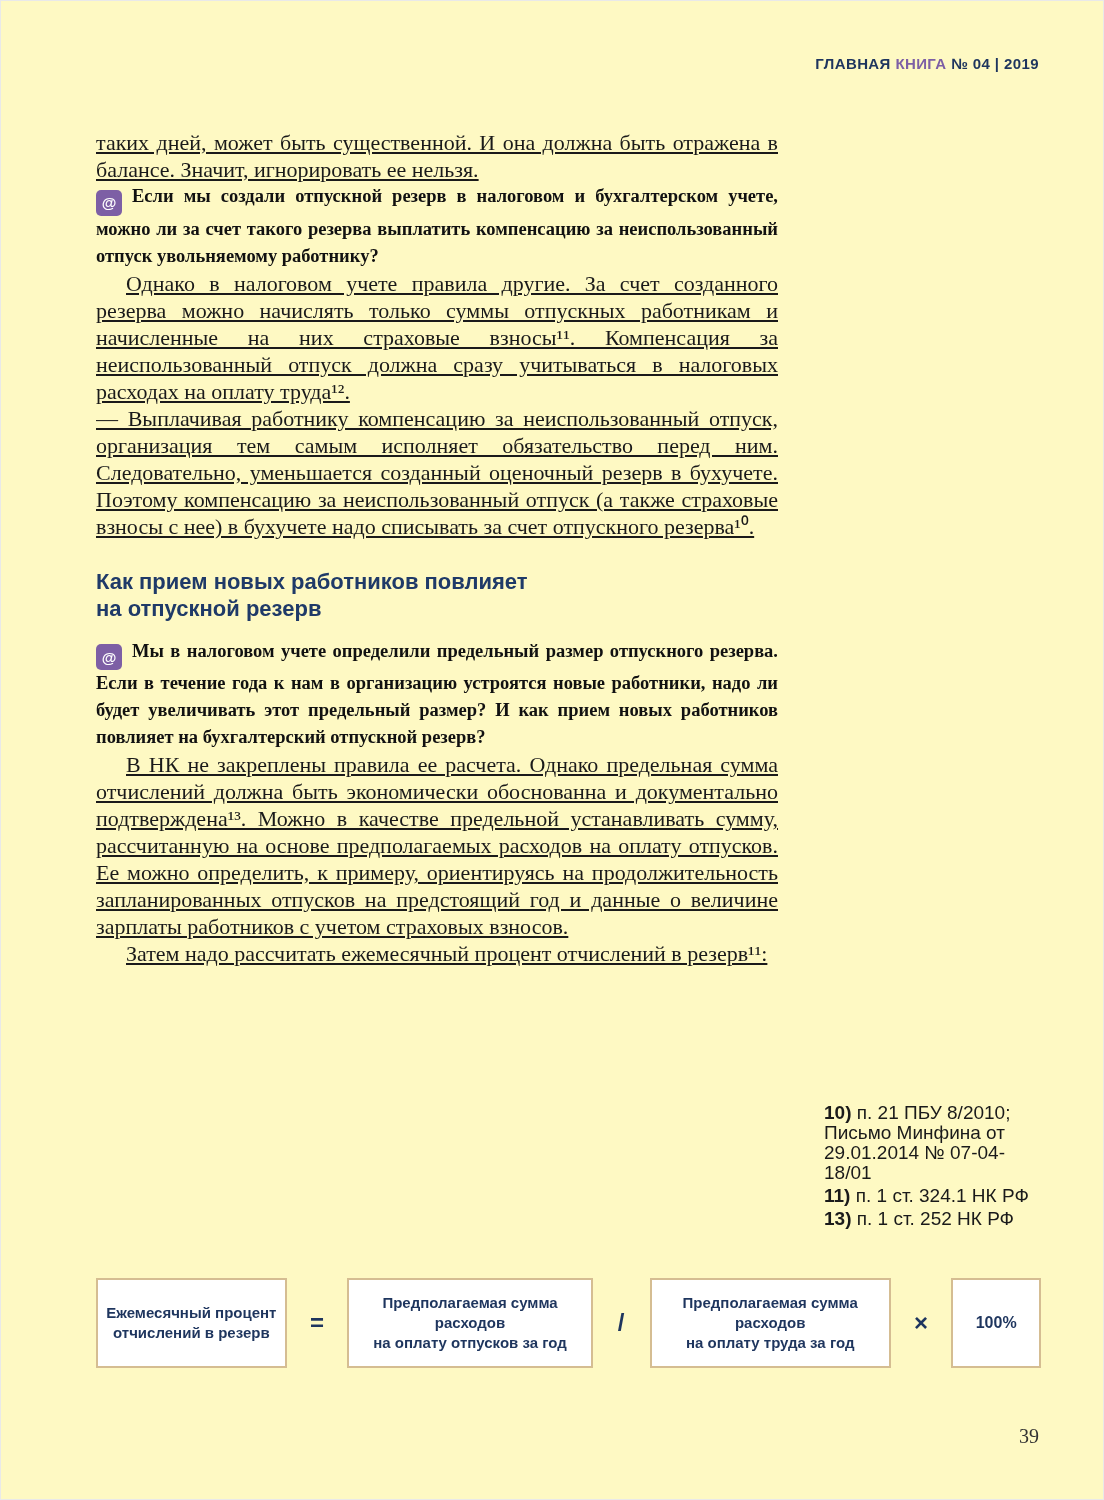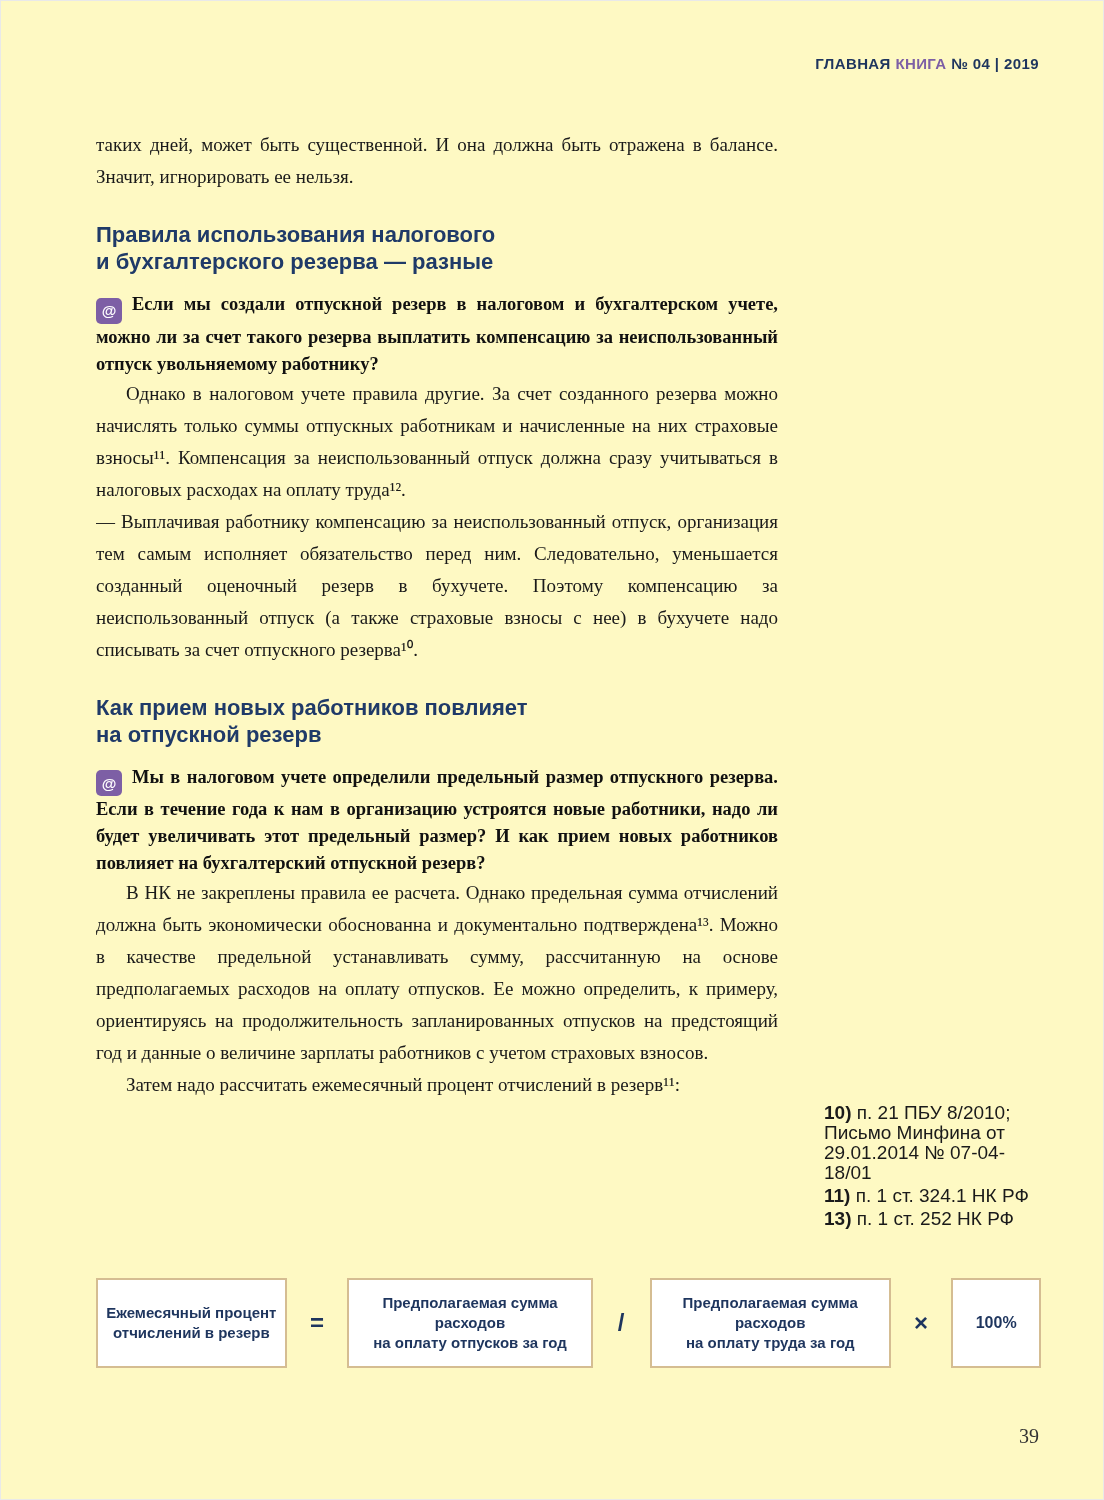--- a/index.html
+++ b/index.html
@@ -34,23 +34,24 @@
   
   .content {
     position: absolute;
     left: 95px;
     top: 128px;
     width: 682px;
     max-height: 1140px;
     overflow: hidden;
   }
   p.lead, p.answer {
-    font-size: 19px;
-    line-height: 32px;
+    font-size: 22px;
+    line-height: 27px;
     text-align: justify;
+    text-decoration: underline;
   }
   .section-heading {
     font-family: "Liberation Sans", sans-serif;
     color: #1f3a68;
     font-size: 22px;
     line-height: 27px;
     font-weight: bold;
     white-space: pre-line;
     margin: 28px 0 16px 0;
   }
@@ -152,22 +153,20 @@
   <div class="header">
     <span class="brand-main">ГЛАВНАЯ</span>
     <span class="brand-accent">КНИГА</span>
     <span class="issue">№ 04 | 2019</span>
   </div>
 
   <div class="content">
 
     <p class="lead">таких дней, может быть существенной. И она должна быть отражена в балансе. Значит, игнорировать ее нельзя.</p>
 
-    <h2 class="section-heading">Правила использования налогового
-и бухгалтерского резерва — разные</h2>
 
     <p class="question"><span class="at-icon">
           <span>@</span>
         </span><span>Если мы создали отпускной резерв в налоговом и бухгалтерском учете, можно ли за счет такого резерва выплатить компенсацию за неиспользованный отпуск увольняемому работнику?</span></p>
 
     <p class="answer indent">Однако в налоговом учете правила другие. За счет созданного резерва можно начислять только суммы отпускных работникам и начисленные на них страховые взносы¹¹. Компенсация за неиспользованный отпуск должна сразу учитываться в налоговых расходах на оплату труда¹².</p>
     <p class="answer">— Выплачивая работнику компенсацию за неиспользованный отпуск, организация тем самым исполняет обязательство перед ним. Следовательно, уменьшается созданный оценочный резерв в бухучете. Поэтому компенсацию за неиспользованный отпуск (а также страховые взносы с нее) в бухучете надо списывать за счет отпускного резерва¹⁰.</p>
 
     <h2 class="section-heading">Как прием новых работников повлияет
 на отпускной резерв</h2>

